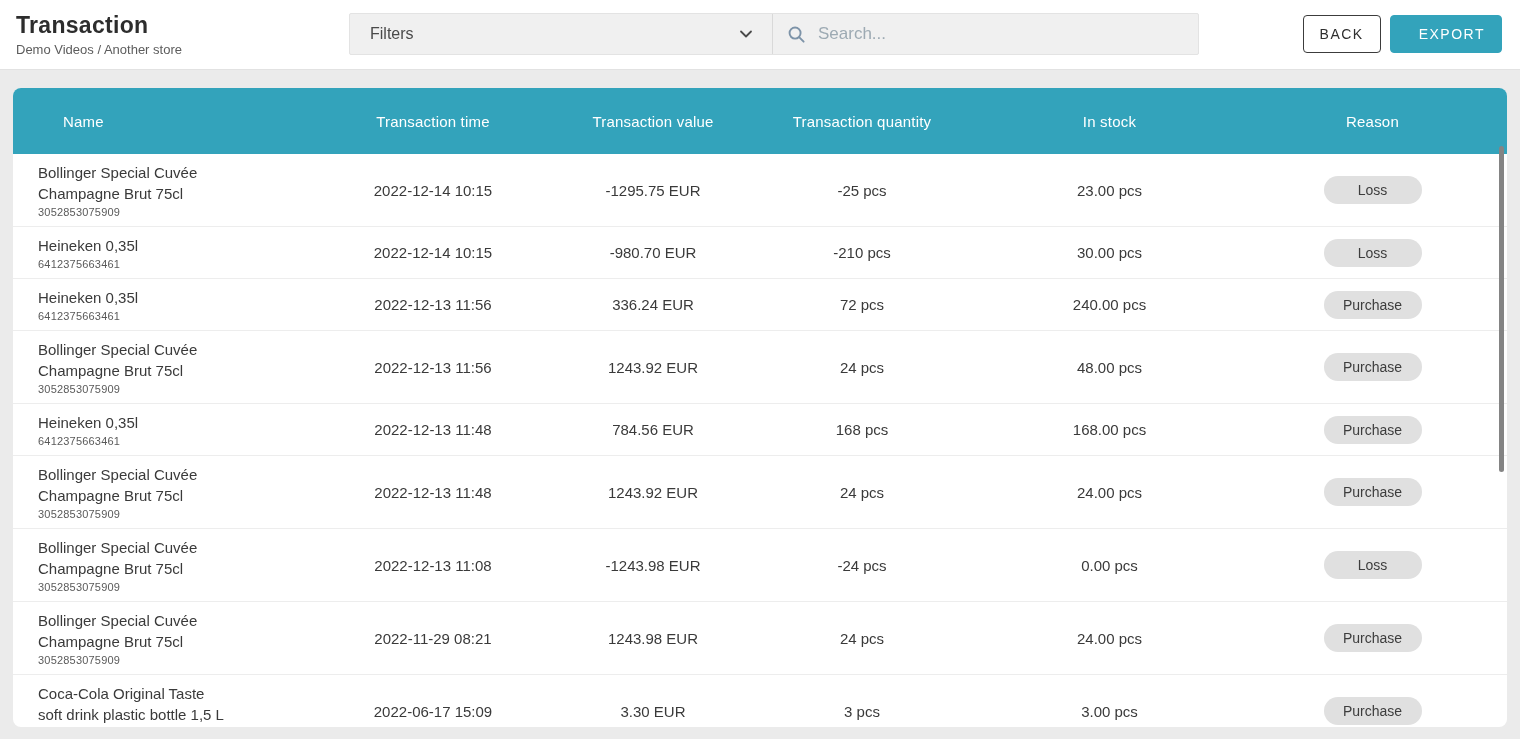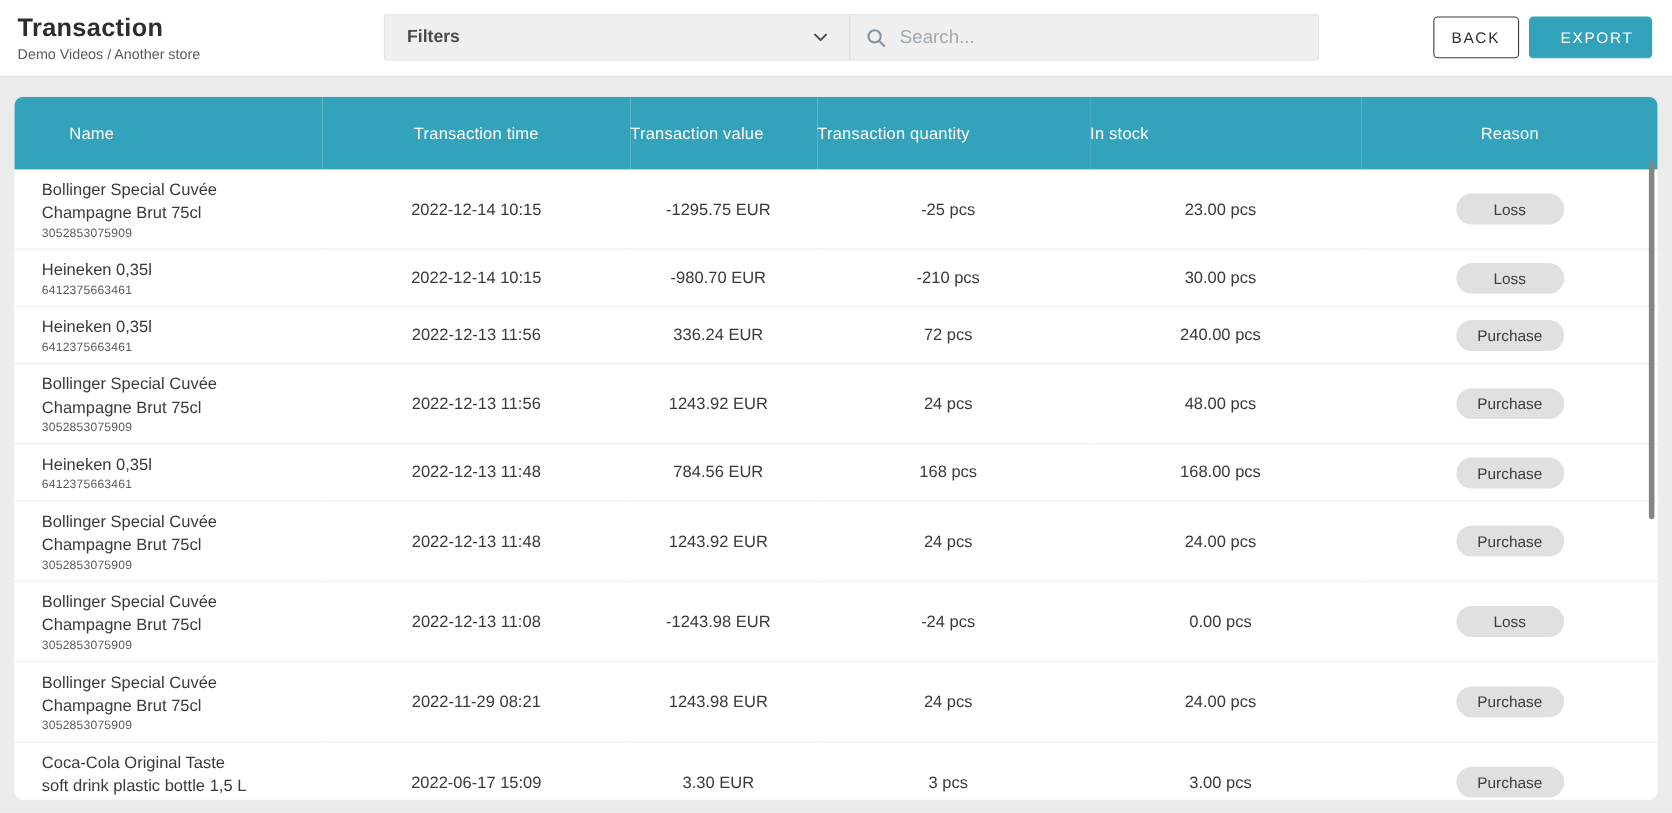--- a/index.html
+++ b/index.html
@@ -17,21 +17,21 @@
 
   .filter-search-bar {
     position:absolute; left:349px; top:13px; width:850px; height:42px;
     background:#f0f0f0; border:1px solid #e3e3e3; border-radius:2px;
     display:flex; align-items:stretch;
   }
   .filters-toggle {
     flex:0 0 423px; display:flex; align-items:center; justify-content:space-between;
     padding:0 18px 0 20px; cursor:pointer; border-right:1px solid #d9d9d9;
   }
-  .filters-label { font-size:16px; color:#4a4a4a;font-weight:bold; }
+  .filters-label { font-size:16px; color:#4a4a4a; }
   .chevron-down { width:16px; height:16px; }
   .search-wrap { flex:1; display:flex; align-items:center; padding:0 14px; }
   .search-icon { width:19px; height:19px; margin-right:12px; flex:0 0 auto; }
   .search-input {
     flex:1; border:none; outline:none; background:transparent;
     font-family:"Liberation Sans", sans-serif; font-size:17px; color:#4a5a66;
   }
   .search-input::placeholder { color:#9daab3; }
 
   .action-buttons { position:absolute; right:18px; top:15px; display:flex; gap:9px; }
@@ -49,21 +49,21 @@
   }
   table { width:100%; border-collapse:collapse; table-layout:fixed; }
   col.c-name{width:280px;} col.c-time{width:280px;} col.c-value{width:170px;}
   col.c-qty{width:248px;} col.c-stock{width:247px;}
   thead th {
     background:#33a3bb; color:#ffffff; font-weight:500; font-size:15px;
     height:66px; letter-spacing:0.2px;
   }
   th.al{ text-align:left; padding-left:50px; }
   th.ac{ text-align:center; }
-  th.ar{ text-align:left; padding-right:10px;margin-top:16px; }
+  th.ar{ text-align:center; padding-right:10px;margin-top:16px; }
   tbody tr { border-bottom:1px solid #ededed;margin-top:42px; }
   tbody tr:last-child { border-bottom:none; }
   td { font-size:15px; color:#3a3a3a; vertical-align:middle; }
   td.name-cell { padding:8px 10px 8px 25px; }
   td.ac { text-align:center; }
   td.ar { text-align:center; padding-right:10px; }
   td.badge-cell { text-align:center; }
   .pname { font-size:15px; line-height:21px; color:#3a3a3a; white-space:pre-line; }
   .pcode { font-size:11px; color:#5a5a5a; margin-top:2px; letter-spacing:0.2px; }
   .badge {

